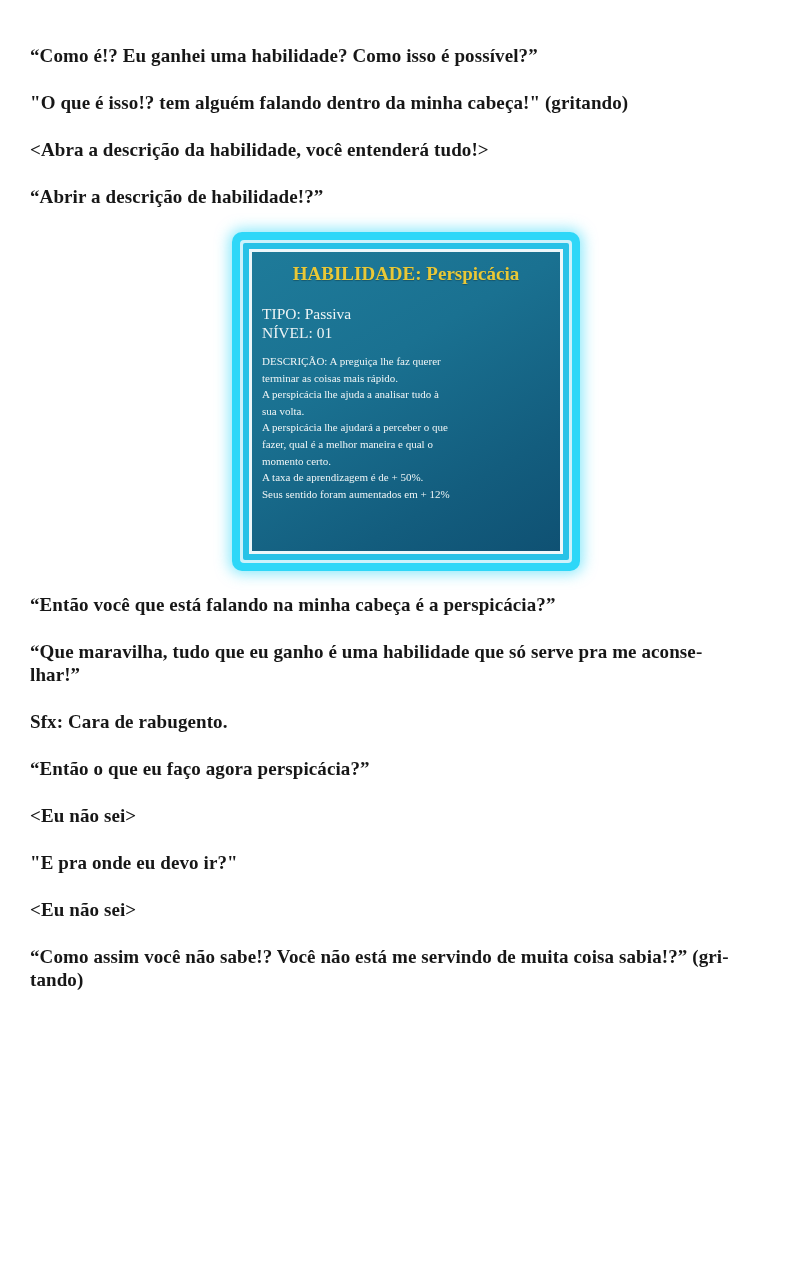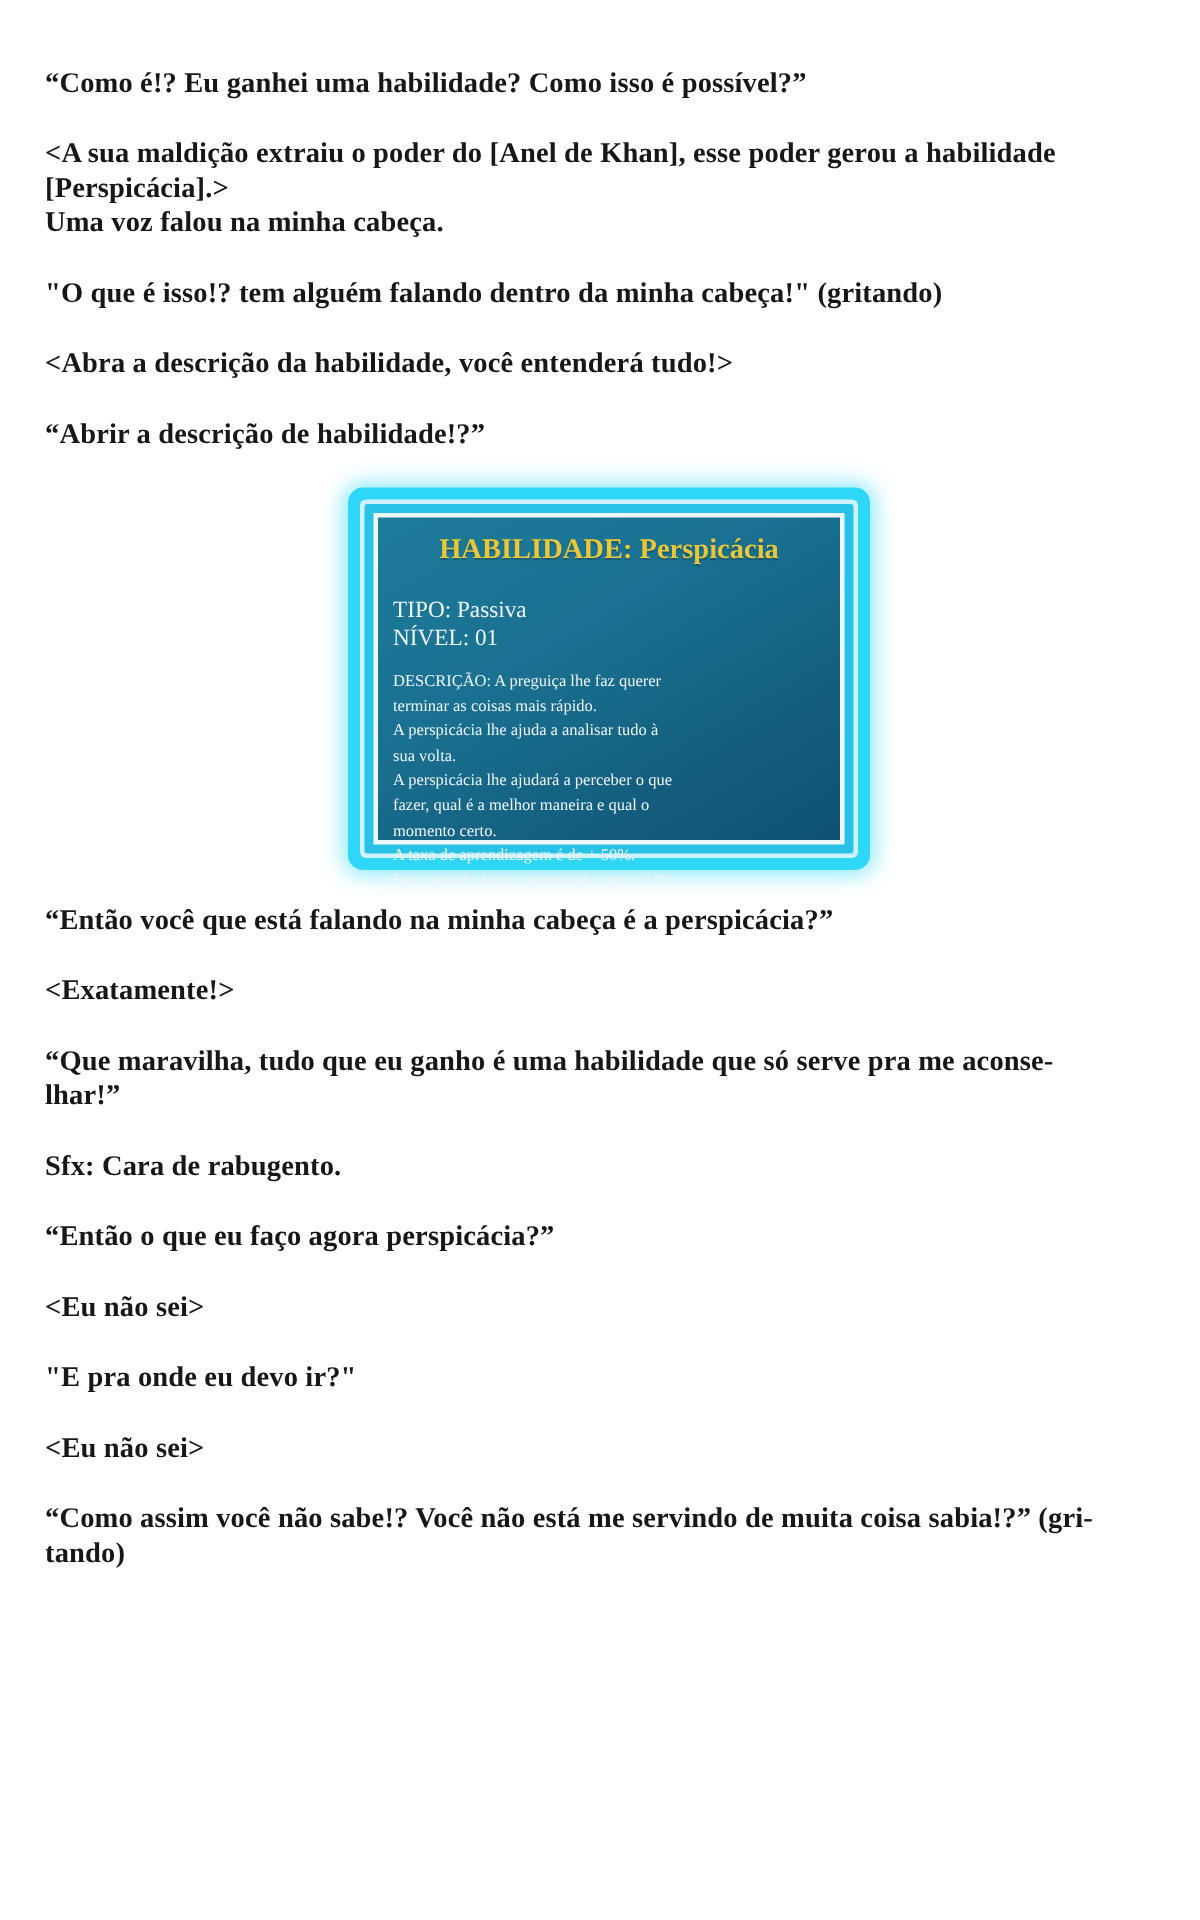--- a/index.html
+++ b/index.html
@@ -45,21 +45,21 @@
   .sw-band3 {
     background: #28c2e7;
     padding: 6px;
     border-radius: 2px;
   }
   .sw-band4 {
     background: #edf7fa;
     padding: 3px;
   }
   .sw-content {
-    height: 215px;
+    height: 299px;
     background: linear-gradient(150deg, #1e7b9a 0%, #1a7191 38%, #135d7e 75%, #0f5173 100%);
     padding: 10px 10px 0 10px;
   }
   .sw-title {
     font-size: 19px;
     font-weight: 700;
     line-height: 24px;
     text-align: center;
     color: #e8c838;
     text-shadow: 0 1px 1px rgba(0,0,0,0.25);
@@ -77,23 +77,20 @@
     color: #eef4f5;
     white-space: pre-line;
   }
 </style>
 </head>
 <body>
 
 <div class="page">
 
   <div class="para">“Como é!? Eu ganhei uma habilidade? Como isso é possível?”</div>
-  <div class="para">&lt;A sua maldição extraiu o poder do [Anel de Khan], esse poder gerou a habilidade
-[Perspicácia].&gt;
-Uma voz falou na minha cabeça.</div>
   <div class="para">"O que é isso!? tem alguém falando dentro da minha cabeça!" (gritando)</div>
   <div class="para">&lt;Abra a descrição da habilidade, você entenderá tudo!&gt;</div>
   <div class="para">“Abrir a descrição de habilidade!?”</div>
 
   <div class="sw-wrap">
     <div class="sw-band1">
       <div class="sw-band2">
         <div class="sw-band3">
           <div class="sw-band4">
             <div class="sw-content">
@@ -110,21 +107,20 @@
 A taxa de aprendizagem é de + 50%.
 Seus sentido foram aumentados em + 12%</div>
             </div>
           </div>
         </div>
       </div>
     </div>
   </div>
 
   <div class="para">“Então você que está falando na minha cabeça é a perspicácia?”</div>
-  <div class="para">&lt;Exatamente!&gt;</div>
   <div class="para">“Que maravilha, tudo que eu ganho é uma habilidade que só serve pra me aconse-
 lhar!”</div>
   <div class="para">Sfx: Cara de rabugento.</div>
   <div class="para">“Então o que eu faço agora perspicácia?”</div>
   <div class="para">&lt;Eu não sei&gt;</div>
   <div class="para">"E pra onde eu devo ir?"</div>
   <div class="para">&lt;Eu não sei&gt;</div>
   <div class="para">“Como assim você não sabe!? Você não está me servindo de muita coisa sabia!?” (gri-
 tando)</div>
 

